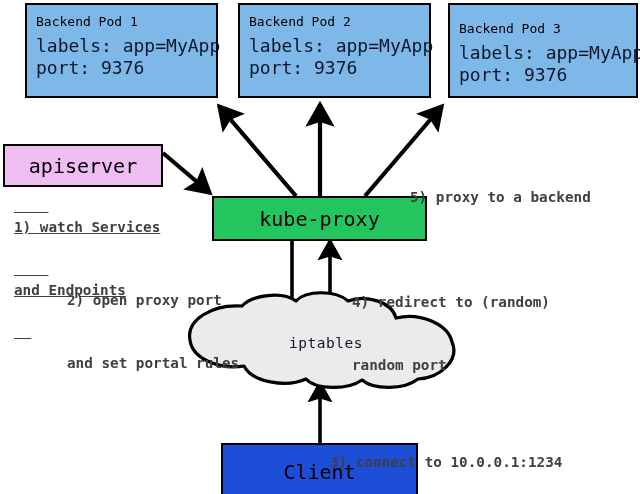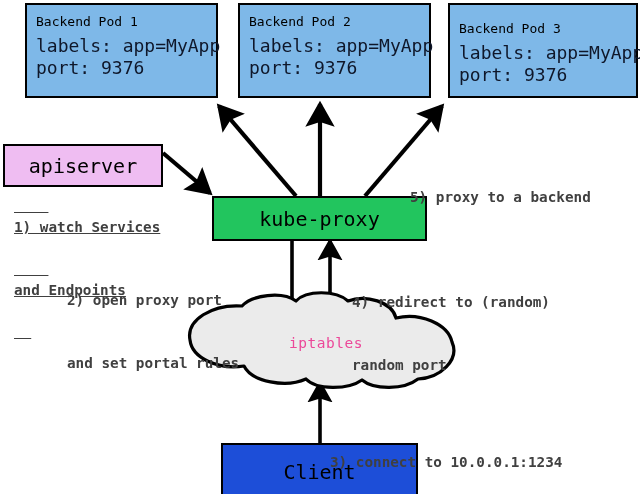--- a/index.html
+++ b/index.html
@@ -74,21 +74,21 @@
   #cloud-text {
     position: absolute;
     left: 0;
     top: 0;
     width: 280px;
     height: 90px;
     display: flex;
     align-items: center;
     justify-content: center;
     font-size: 14.5px;
-    color: #ec4899;
+    color: #0f172a;
     letter-spacing: 0.5px;
     z-index: 3;
     pointer-events: none;
   }
 
   
   .step {
     position: absolute;
     font-weight: bold;
     font-size: 14.3px;

